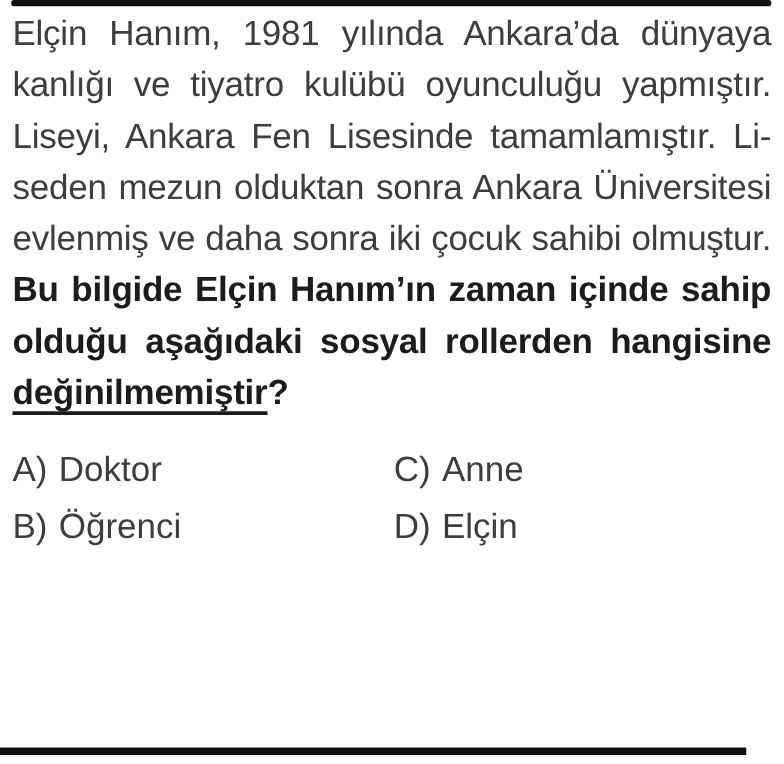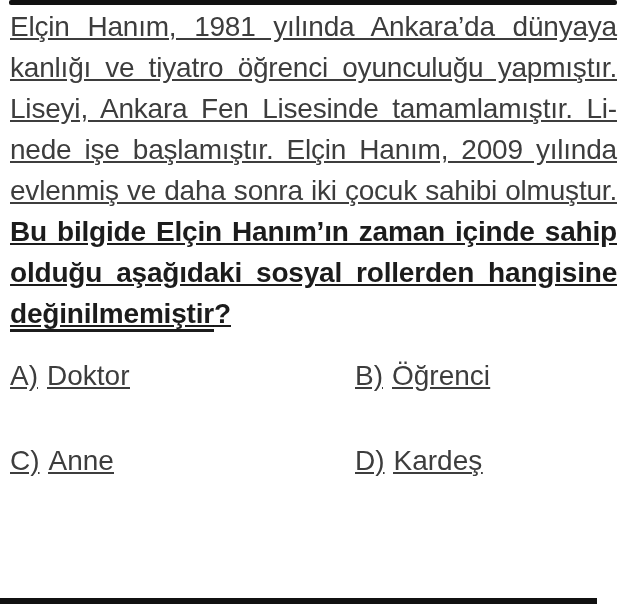--- a/index.html
+++ b/index.html
@@ -1,21 +1,21 @@
 <!DOCTYPE html>
 <html style="--background: #ffffff; --text: #3d3d3d; --bold_text: #1c1c1c; --bar: #111111;"><head>
 <meta charset="utf-8">
 <style>
   :root {
     --background: #ffffff;
     --text: #3d3d3d;
     --bold_text: #1c1c1c;
     --bar: #111111;
   }
-  * { margin: 0; padding: 0; box-sizing: border-box; text-decoration: underline; }
+  * { margin: 0; padding: 0; box-sizing: border-box; }
   html, body {
     background: var(--background);
     font-family: "Liberation Sans", "DejaVu Sans", sans-serif;
   }
   .page {
     position: relative;
     width: 627px;
     height: 611px;
     background: var(--background);
     overflow: hidden;
@@ -44,21 +44,20 @@
     text-align-last: left;
   }
   .underlined {
     border-bottom: 3px solid var(--bold_text);
     padding-bottom: 0px;
   }
   .options {
     margin-top: 19px;
     display: grid;
     grid-template-columns: 305px 1fr;
-    gap: 40px;
   }
   .option {
     font-size: 28px;
     line-height: 45px;
     color: var(--text);
     white-space: nowrap;
   }
   .option .letter {
     display: inline-block;
     margin-right: 9px;
@@ -85,46 +84,46 @@
 <body>
 
 <div class="page">
 
   <div class="scan-bar top"></div>
 
   <div class="content">
 
     <div>
       <div class="line">Elçin Hanım, 1981 yılında Ankara’da dünyaya</div>
-      <div class="line">kanlığı ve tiyatro öğrenci oyunculuğu yapmıştır.</div>
+      <div class="line">kanlığı ve tiyatro kulübü oyunculuğu yapmıştır.</div>
       <div class="line">Liseyi, Ankara Fen Lisesinde tamamlamıştır. Li-</div>
-      <div class="line">nede işe başlamıştır. Elçin Hanım, 2009 yılında</div>
+      <div class="line">seden mezun olduktan sonra Ankara Üniversitesi</div>
       <div class="line">evlenmiş ve daha sonra iki çocuk sahibi olmuştur.</div>
     </div>
 
     <div>
       <div class="line bold">Bu bilgide Elçin Hanım’ın zaman içinde sahip</div>
       <div class="line bold">olduğu aşağıdaki sosyal rollerden hangisine</div>
       <div class="line bold left">
         <span class="underlined">değinilmemiştir</span><span>?</span>
       </div>
     </div>
 
     <div class="options">
       <div class="option">
         <span class="letter">A)</span><span>Doktor</span>
       </div>
       <div class="option">
+        <span class="letter">C)</span><span>Anne</span>
+      </div>
+      <div class="option">
         <span class="letter">B)</span><span>Öğrenci</span>
       </div>
       <div class="option">
-        <span class="letter">C)</span><span>Anne</span>
-      </div>
-      <div class="option">
-        <span class="letter">D)</span><span>Kardeş</span>
+        <span class="letter">D)</span><span>Elçin</span>
       </div>
     </div>
 
   </div>
 
   <div class="scan-bar bottom"></div>
 
 </div>
 
 </body></html>

